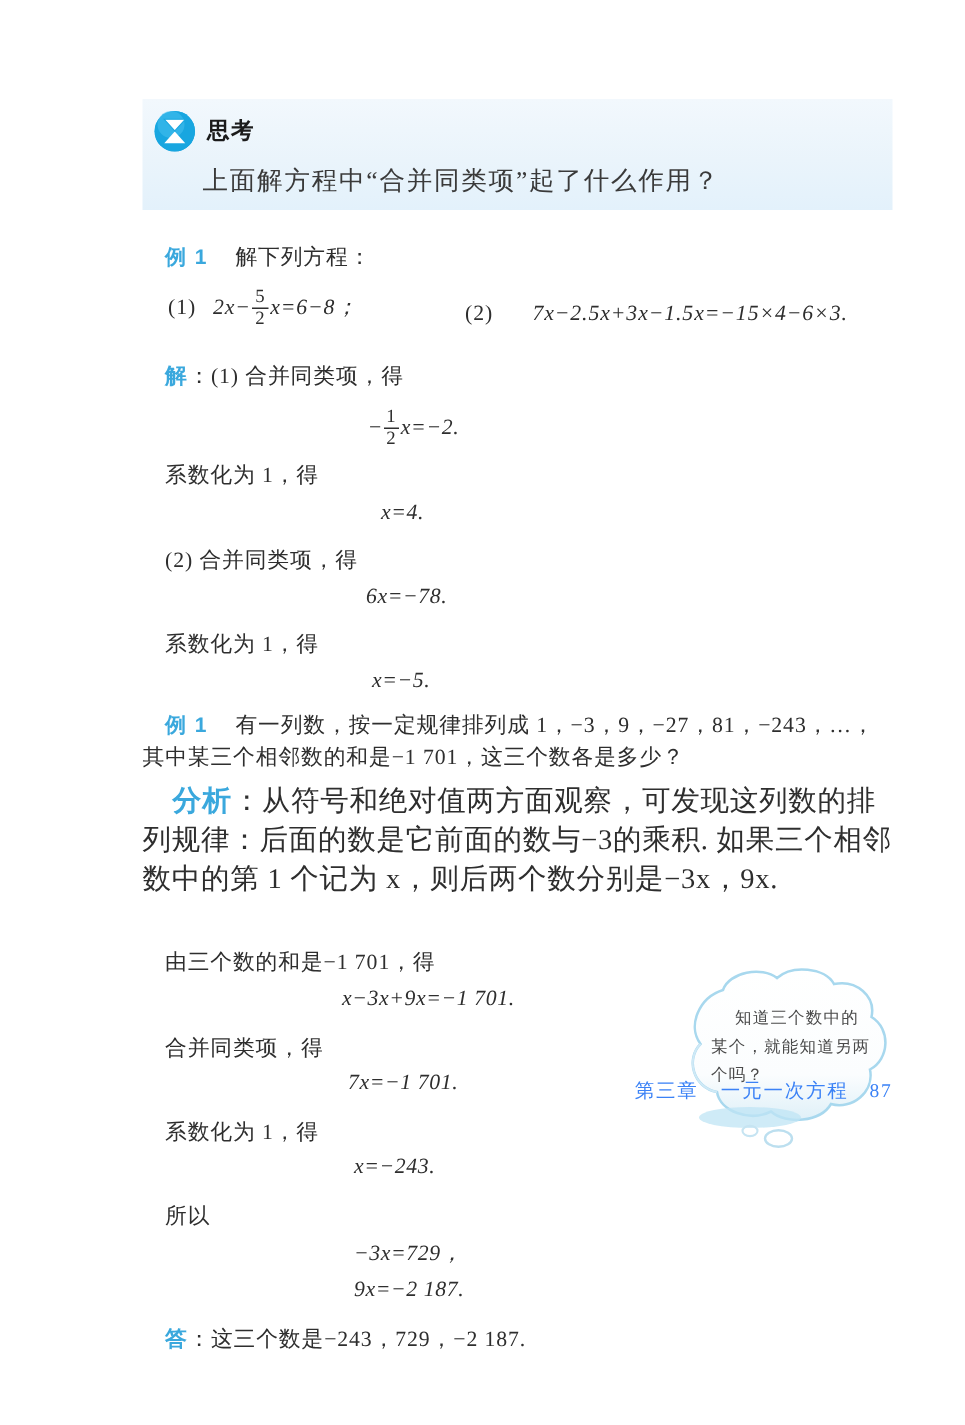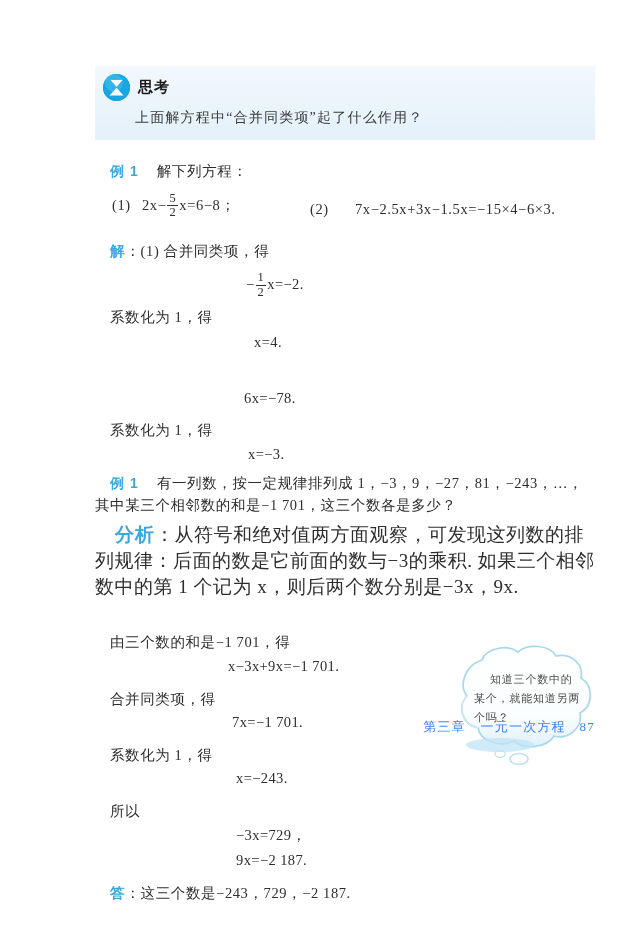--- a/index.html
+++ b/index.html
@@ -55,21 +55,21 @@
     font-family: "Liberation Sans", sans-serif;
     font-weight: bold;
     font-size: 15px;
     color: #1b1b1b;
     letter-spacing: 1px;
   }
   .think-q {
     position: absolute;
     left: 40px;
     top: 43px;
-    font-size: 14px;
+    font-size: 17px;
     color: #3a3a3a;
     letter-spacing: 1.2px;
     font-family: "Liberation Serif", serif;
   }
 
   
   .blk {
     position: absolute;
     font-size: 14.5px;
     line-height: 26px;
@@ -93,21 +93,21 @@
     color: #3aa8dd;
     font-weight: bold;
     letter-spacing: 1px;
     font-family: "Liberation Sans", sans-serif;
     font-size: 14px;
   }
   .math {
     font-family: "Liberation Serif", serif;
     font-style: normal;
   }
-  .mi { }
+  .mi { font-style: italic; }
 
   
   .frac {
     display: inline-block;
     vertical-align: middle;
     text-align: center;
     font-size: 12.5px;
     line-height: 1.08;
     position: relative;
     top: -1px;
@@ -197,23 +197,24 @@
   <div class="blk" style="left:110px; top:238px;">
     <span class="lbl-blue">解</span><span>：(1) 合并同类项，得</span>
   </div>
 
   <div class="centered-eq" style="left:246px; top:272px;">
     <span class="math">−</span><span class="frac"><span class="num">1</span><span class="den">2</span></span><span class="math mi">x=−2.</span>
   </div>
 
   <div class="blk" style="left:110px; top:304px;">系数化为 1，得</div>
   <div class="centered-eq math mi" style="left:254px; top:334px;">x=4.</div>
+  <div class="blk" style="left:110px; top:361px;">(2) 合并同类项，得</div>
   <div class="centered-eq math mi" style="left:244px; top:390px;">6x=−78.</div>
   <div class="blk" style="left:110px; top:417px;">系数化为 1，得</div>
-  <div class="centered-eq math mi" style="left:248px; top:446px;">x=−3.</div>
+  <div class="centered-eq math mi" style="left:248px; top:446px;">x=−5.</div>
 
   <div class="blk" style="left:110px; top:470px;">
     <span class="eg-num">例 1</span>
     <span style="margin-left:14px;">有一列数，按一定规律排列成 1，−3，9，−27，81，−243，…，</span>
   </div>
   <div class="blk" style="left:95px; top:492px;">其中某三个相邻数的和是−1 701，这三个数各是多少？</div>
 
   <div class="para" style="left:95px; top:522px; width:500px; text-indent:20px;">
     <span class="lbl-blue">分析</span><span>：从符号和绝对值两方面观察，可发现这列数的排列规律：后面的数是它前面的数与−3的乘积. 如果三个相邻数中的第 1 个记为 x，则后两个数分别是−3x，9x.</span>
   </div>

